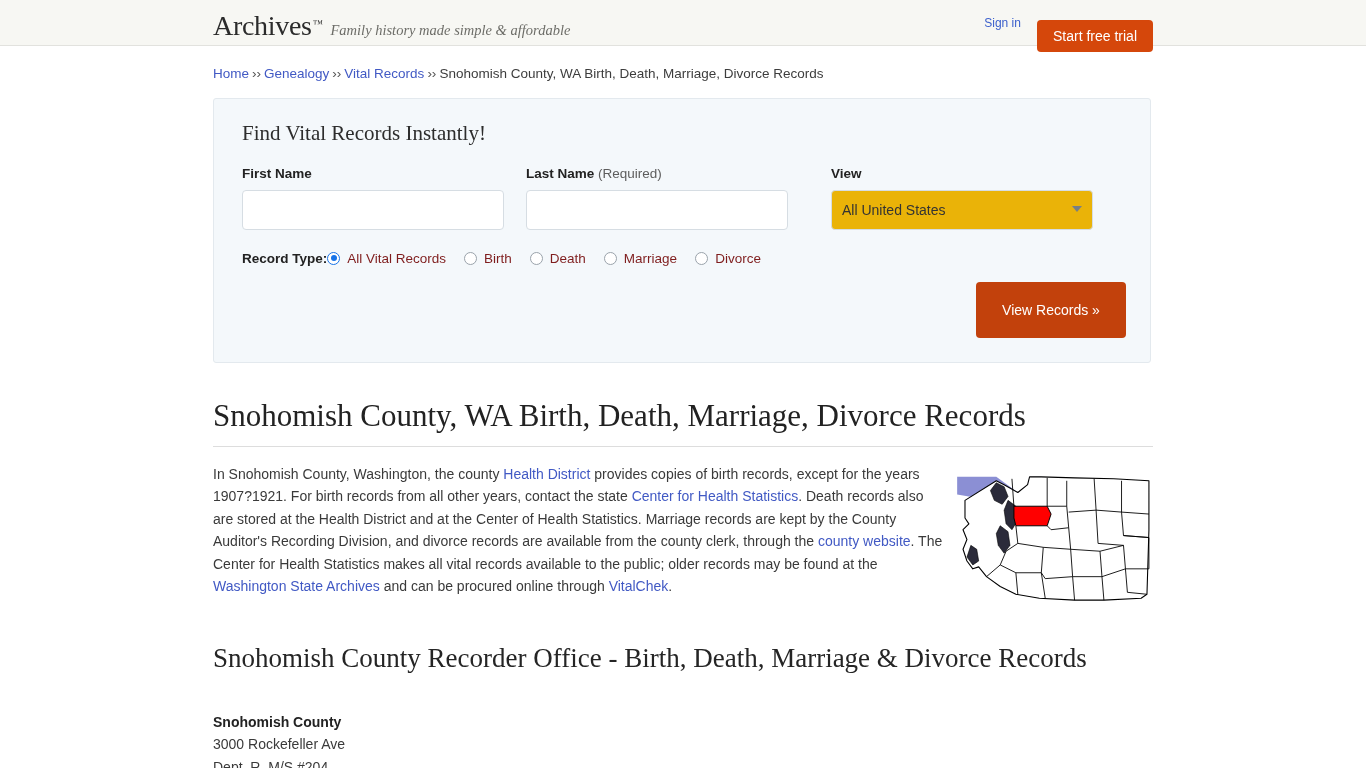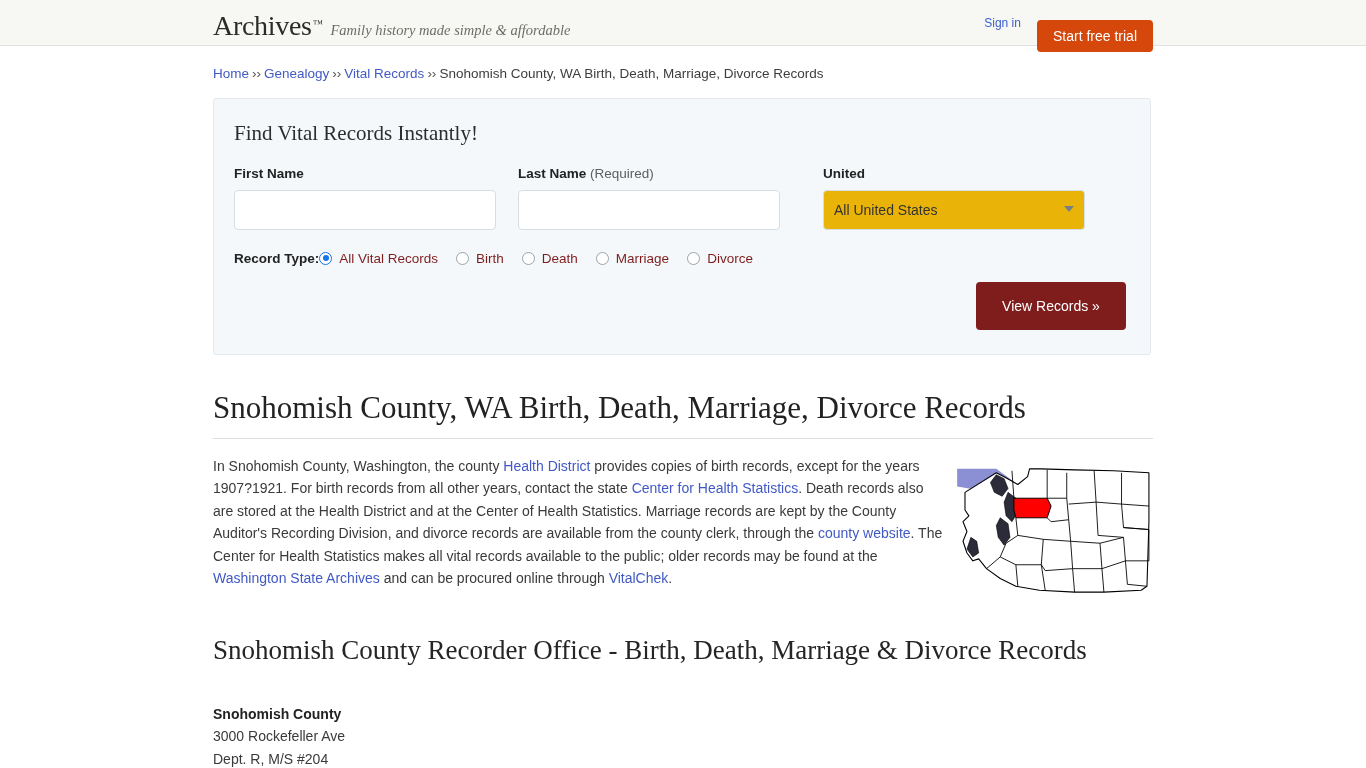--- a/index.html
+++ b/index.html
@@ -113,21 +113,21 @@
     margin: 0 3px;
   }
   .crumb-current { color: #3d3d3d; }
 
   
   .search-panel {
     margin-top: 15px;
     background: #f4f8fb;
     border: 1px solid #e3e9ee;
     border-radius: 3px;
-    padding: 22px 24px 24px 20px;
+    padding: 22px 24px 24px 28px;
     box-sizing: border-box;
     width: 938px;
   }
   .panel-title {
     font-family: "Liberation Serif", serif;
     font-size: 21px;
     color: #2d2d2d;
     margin: 0 0 20px 0;
     font-weight: normal;
   }
@@ -229,28 +229,28 @@
   }
   .radio-text { color: #7f1d1d; text-align: right; }
 
   
   .panel-actions {
     display: flex;
     justify-content: flex-end;
     margin-top: 16px;
   }
   .view-records-btn {
-    background: #7f1d1d;
+    background: #c2410c;
     color: #ffffff;
     border: none;
     border-radius: 4px;
     font-size: 14px;
     font-family: "Liberation Sans", sans-serif;
     padding: 0 22px;
-    height: 48px;
+    height: 56px;
     min-width: 150px;
     cursor: pointer;
   }
 
   
   .page-h1 {
     font-family: "Liberation Serif", serif;
     font-weight: normal;
     font-size: 31px;
     color: #222222;
@@ -337,21 +337,21 @@
     <div class="fields-row">
       <div class="field-col">
         <label class="field-label">First Name</label>
         <input class="text-input" type="text" placeholder="" style="">
       </div>
       <div class="field-col">
         <label class="field-label"><span>Last Name</span> <span class="optional">(Required)</span></label>
         <input class="text-input" type="text" placeholder="" style="">
       </div>
       <div class="field-col state-col">
-        <label class="field-label">United</label>
+        <label class="field-label">View</label>
         <div class="select-wrap">
           <div class="select-input">All United States</div>
           <span class="select-caret"></span>
         </div>
       </div>
     </div>
 
     <div class="radio-row">
       <span class="radio-row-label">Record Type:</span>
 

